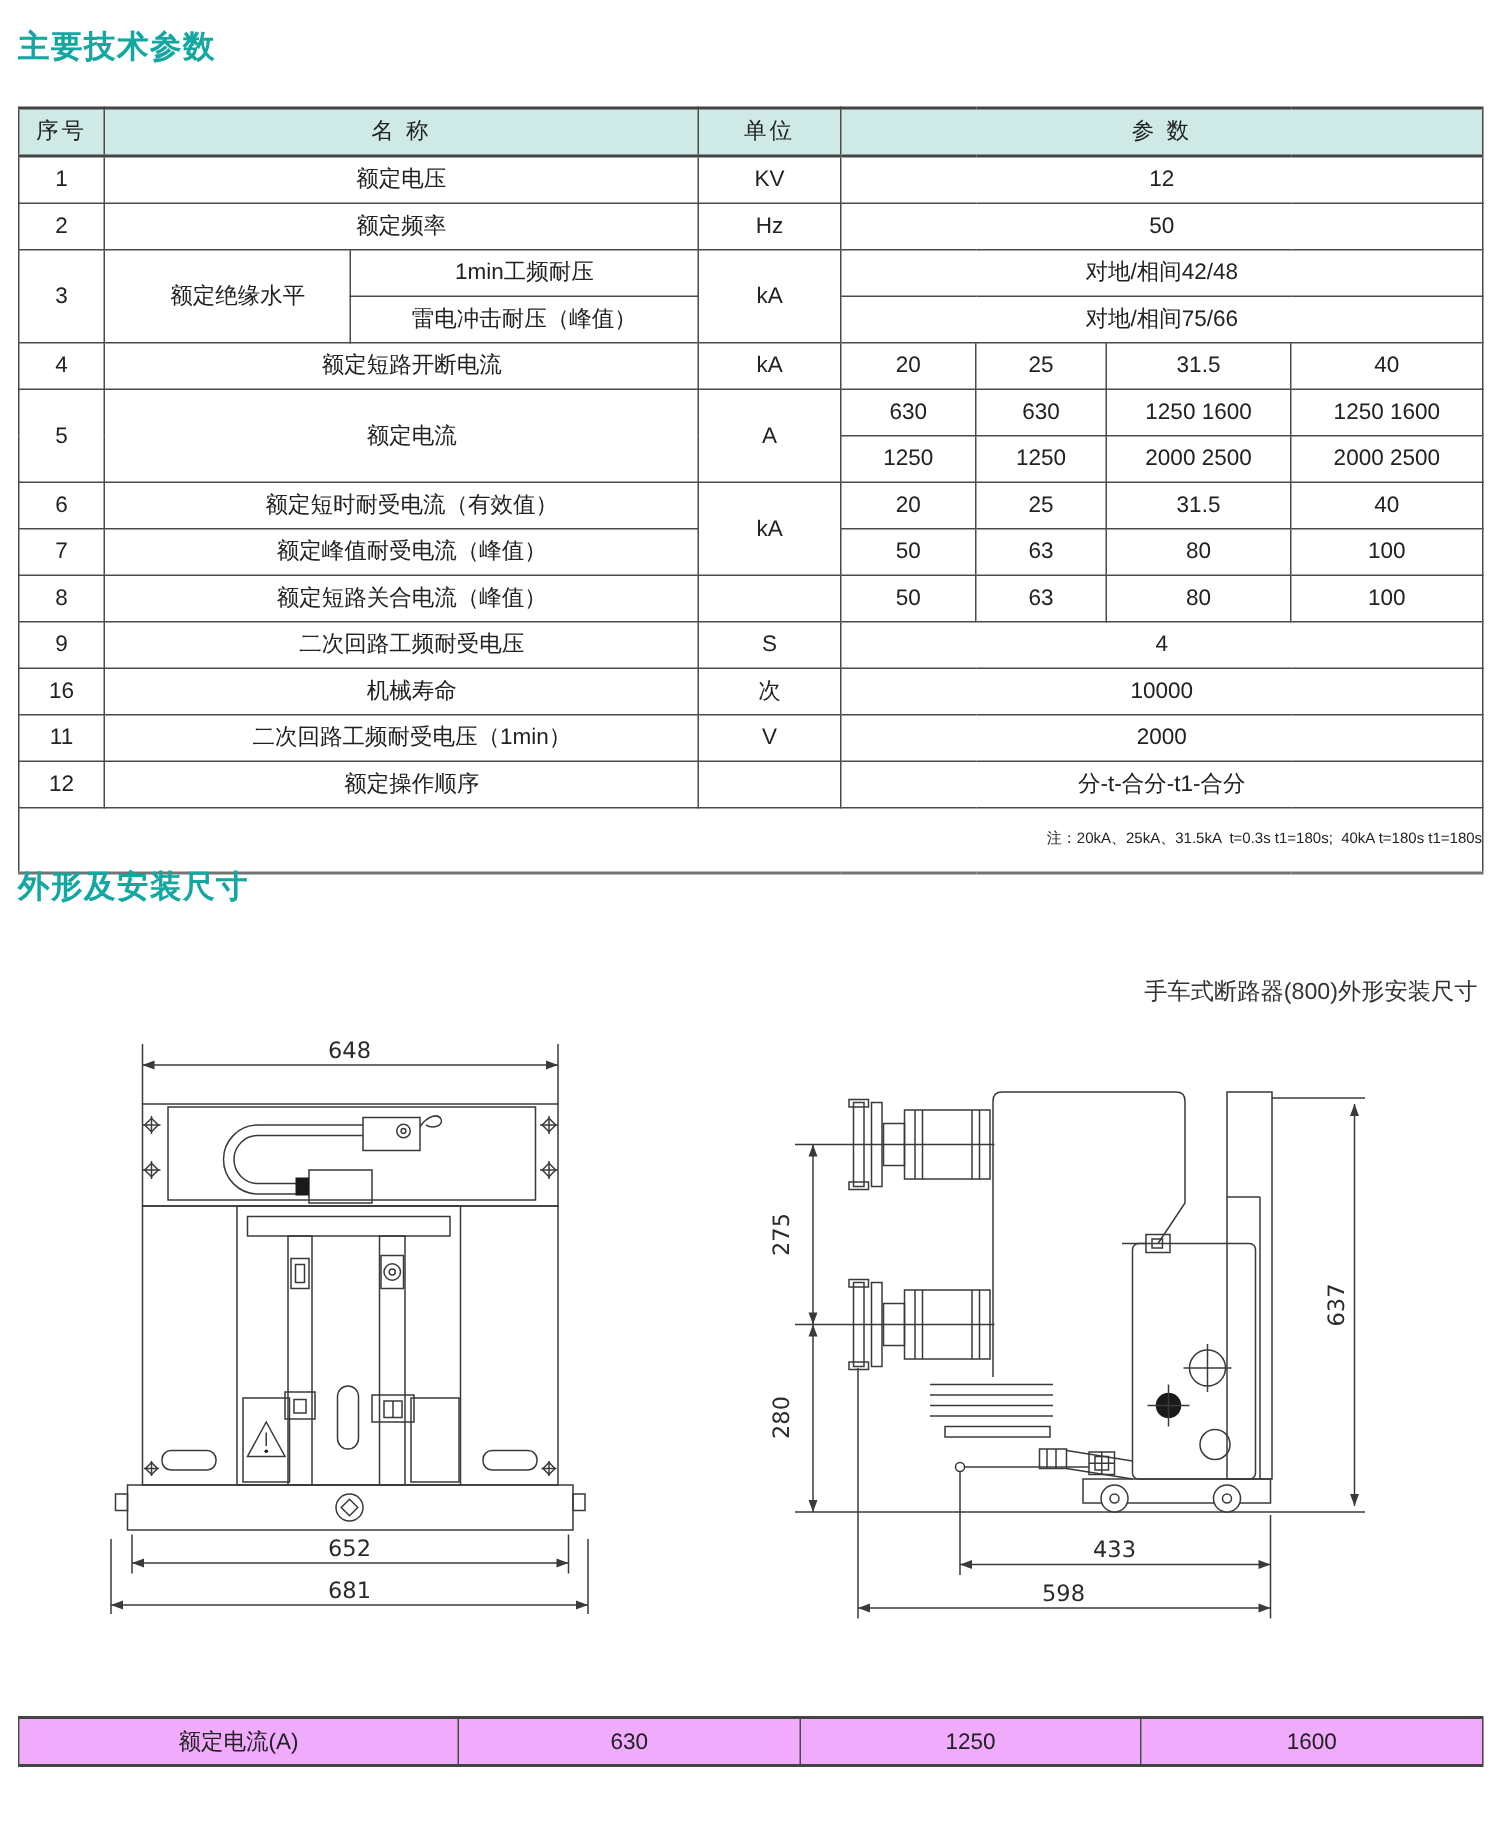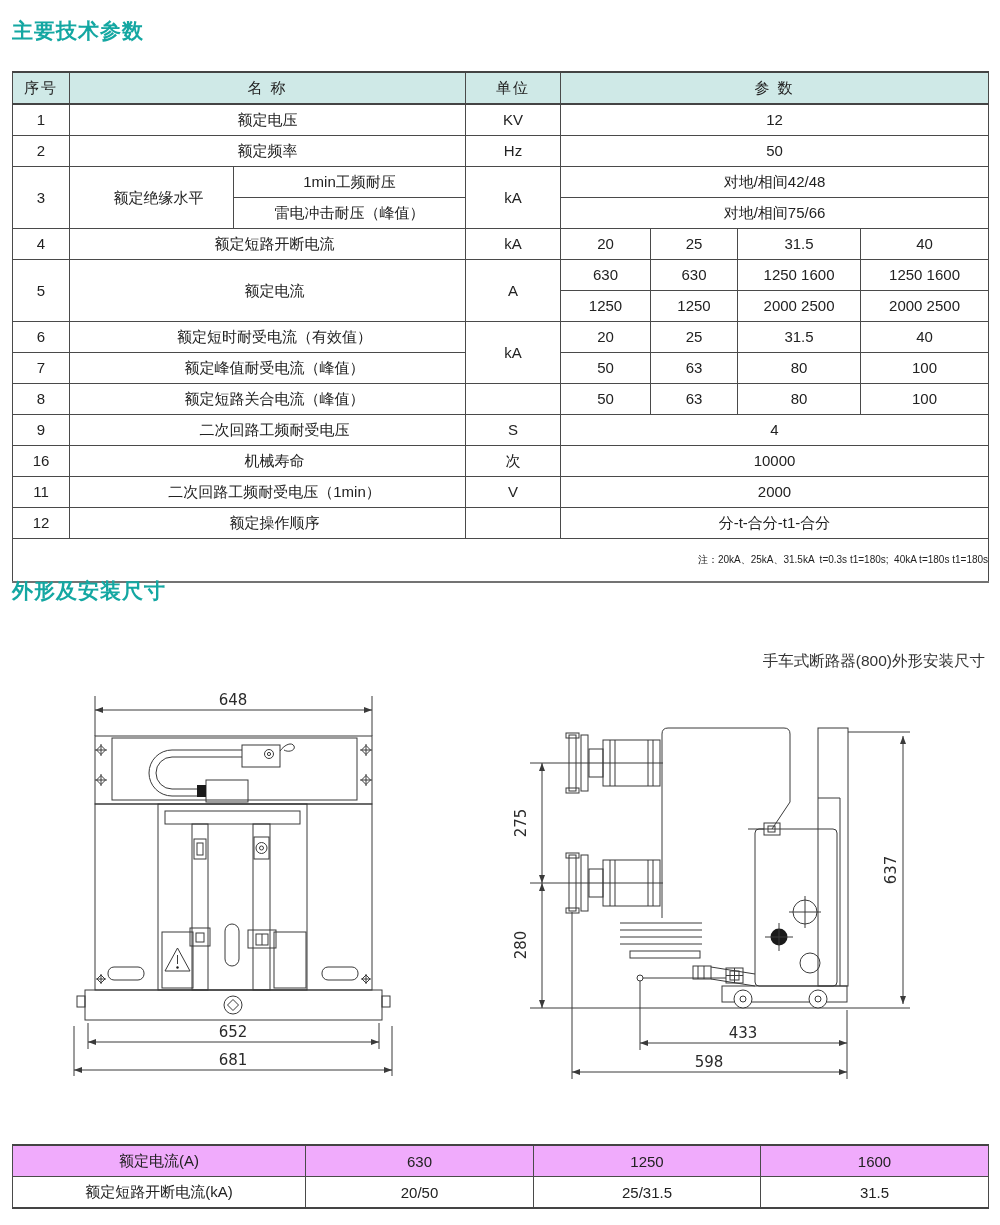--- a/index.html
+++ b/index.html
@@ -371,22 +371,16 @@
         <col style="width:227px">
         <col style="width:228px">
     </colgroup>
     <tbody>
         <tr class="hdr">
       <td>额定电流(A)</td>
       <td>630</td>
       <td>1250</td>
       <td>1600</td>
     </tr>
-    <tr>
-      <td>额定短路开断电流(kA)</td>
-      <td>20/50</td>
-      <td>25/31.5</td>
-      <td>31.5</td>
-    </tr>
   </tbody>
     </table>
 
 </div>
 
 </body></html>

